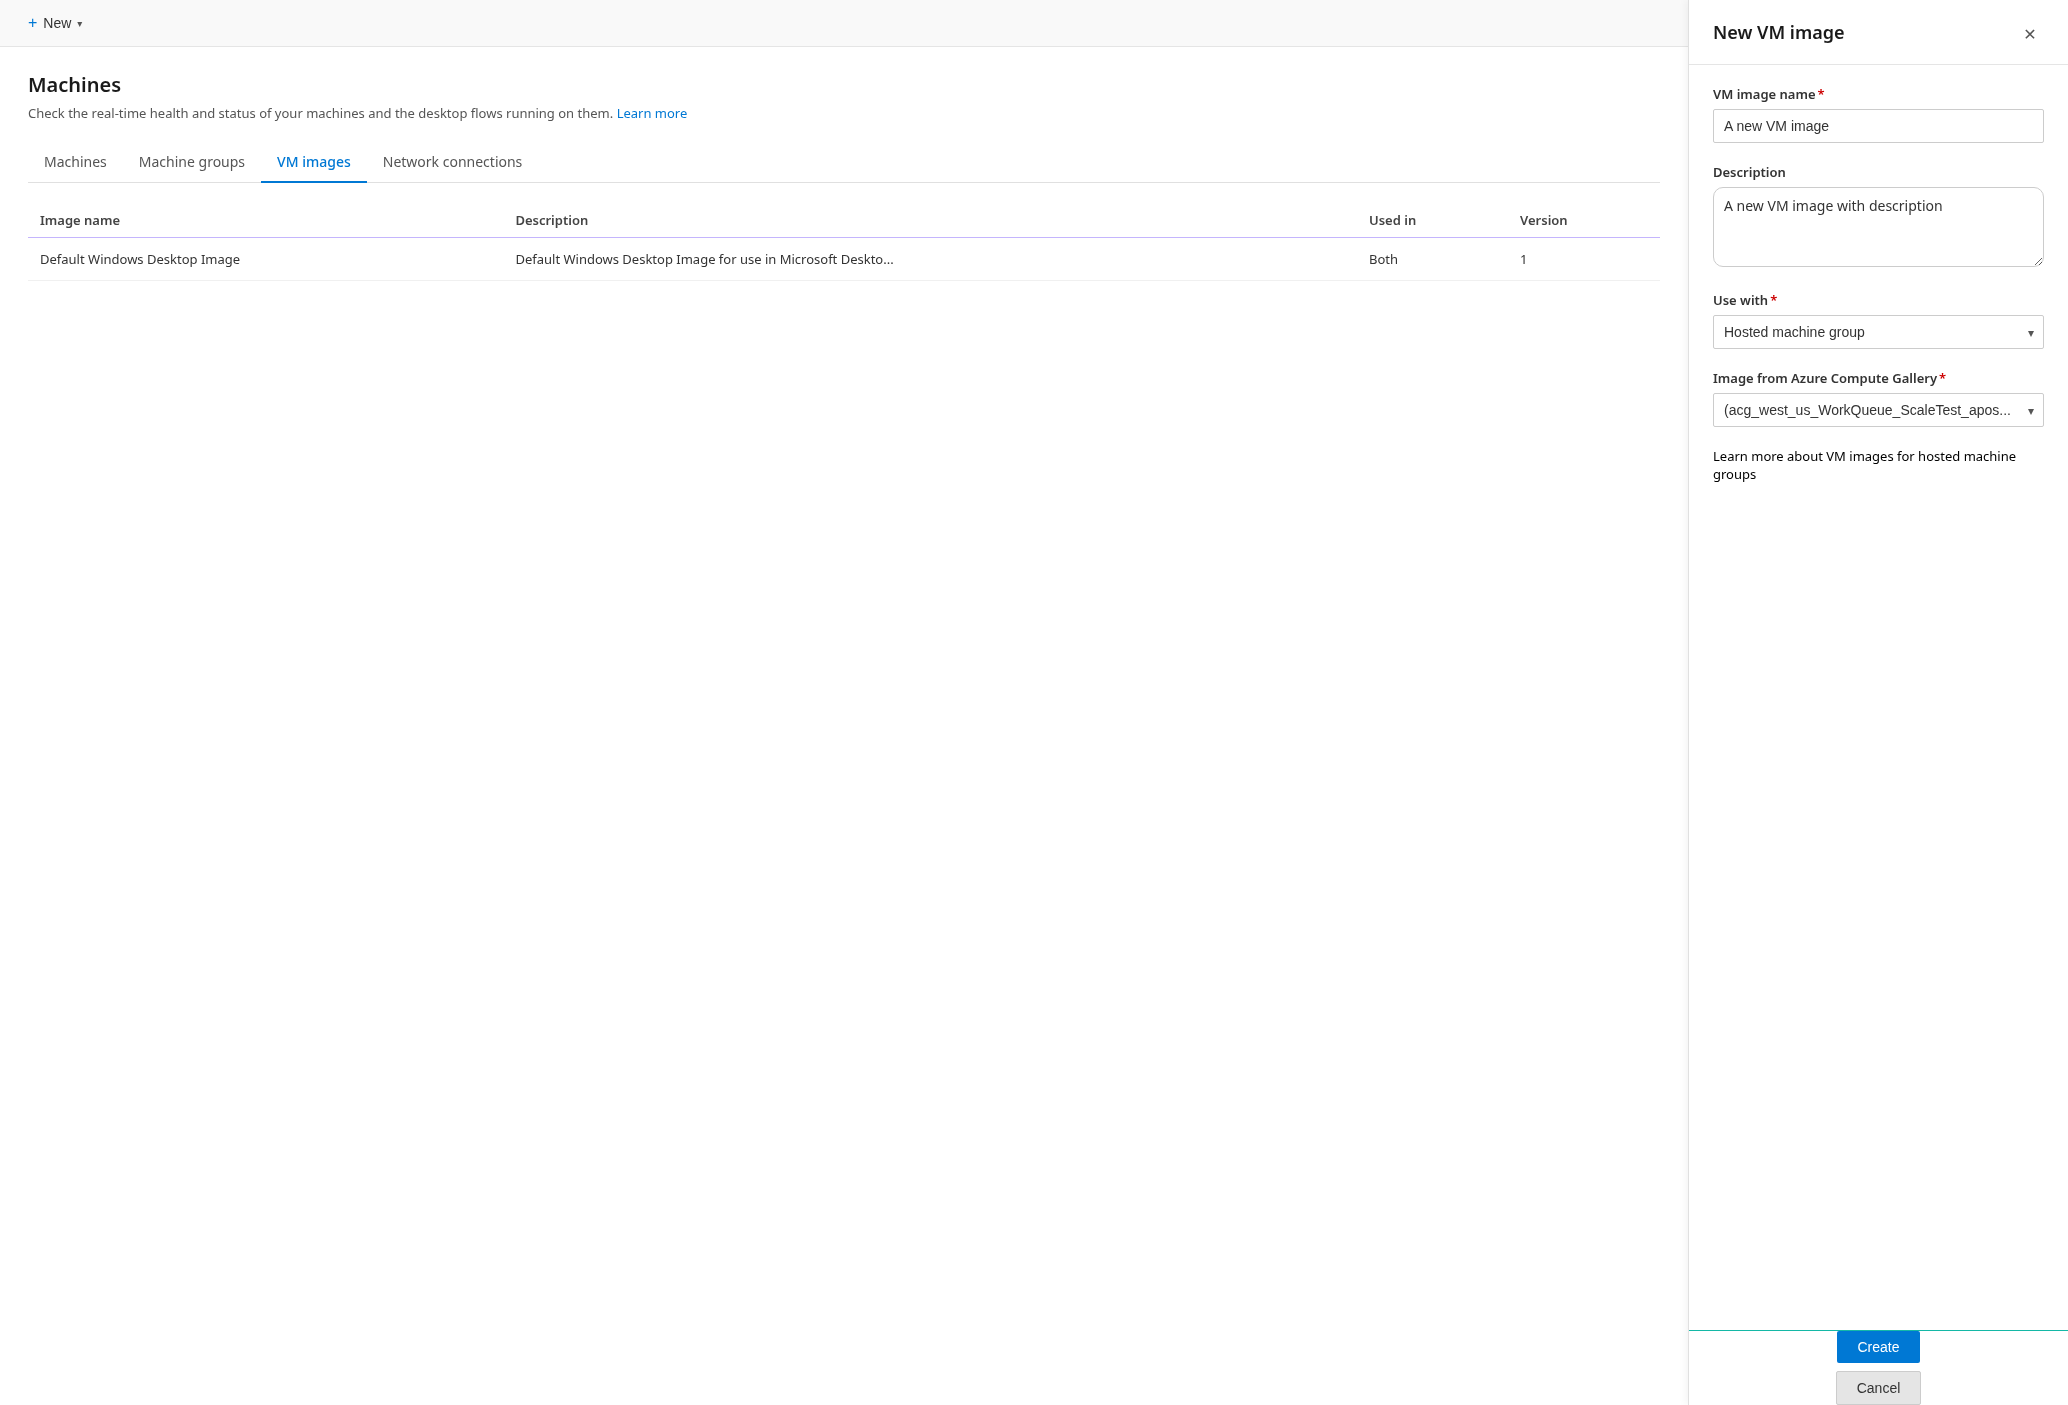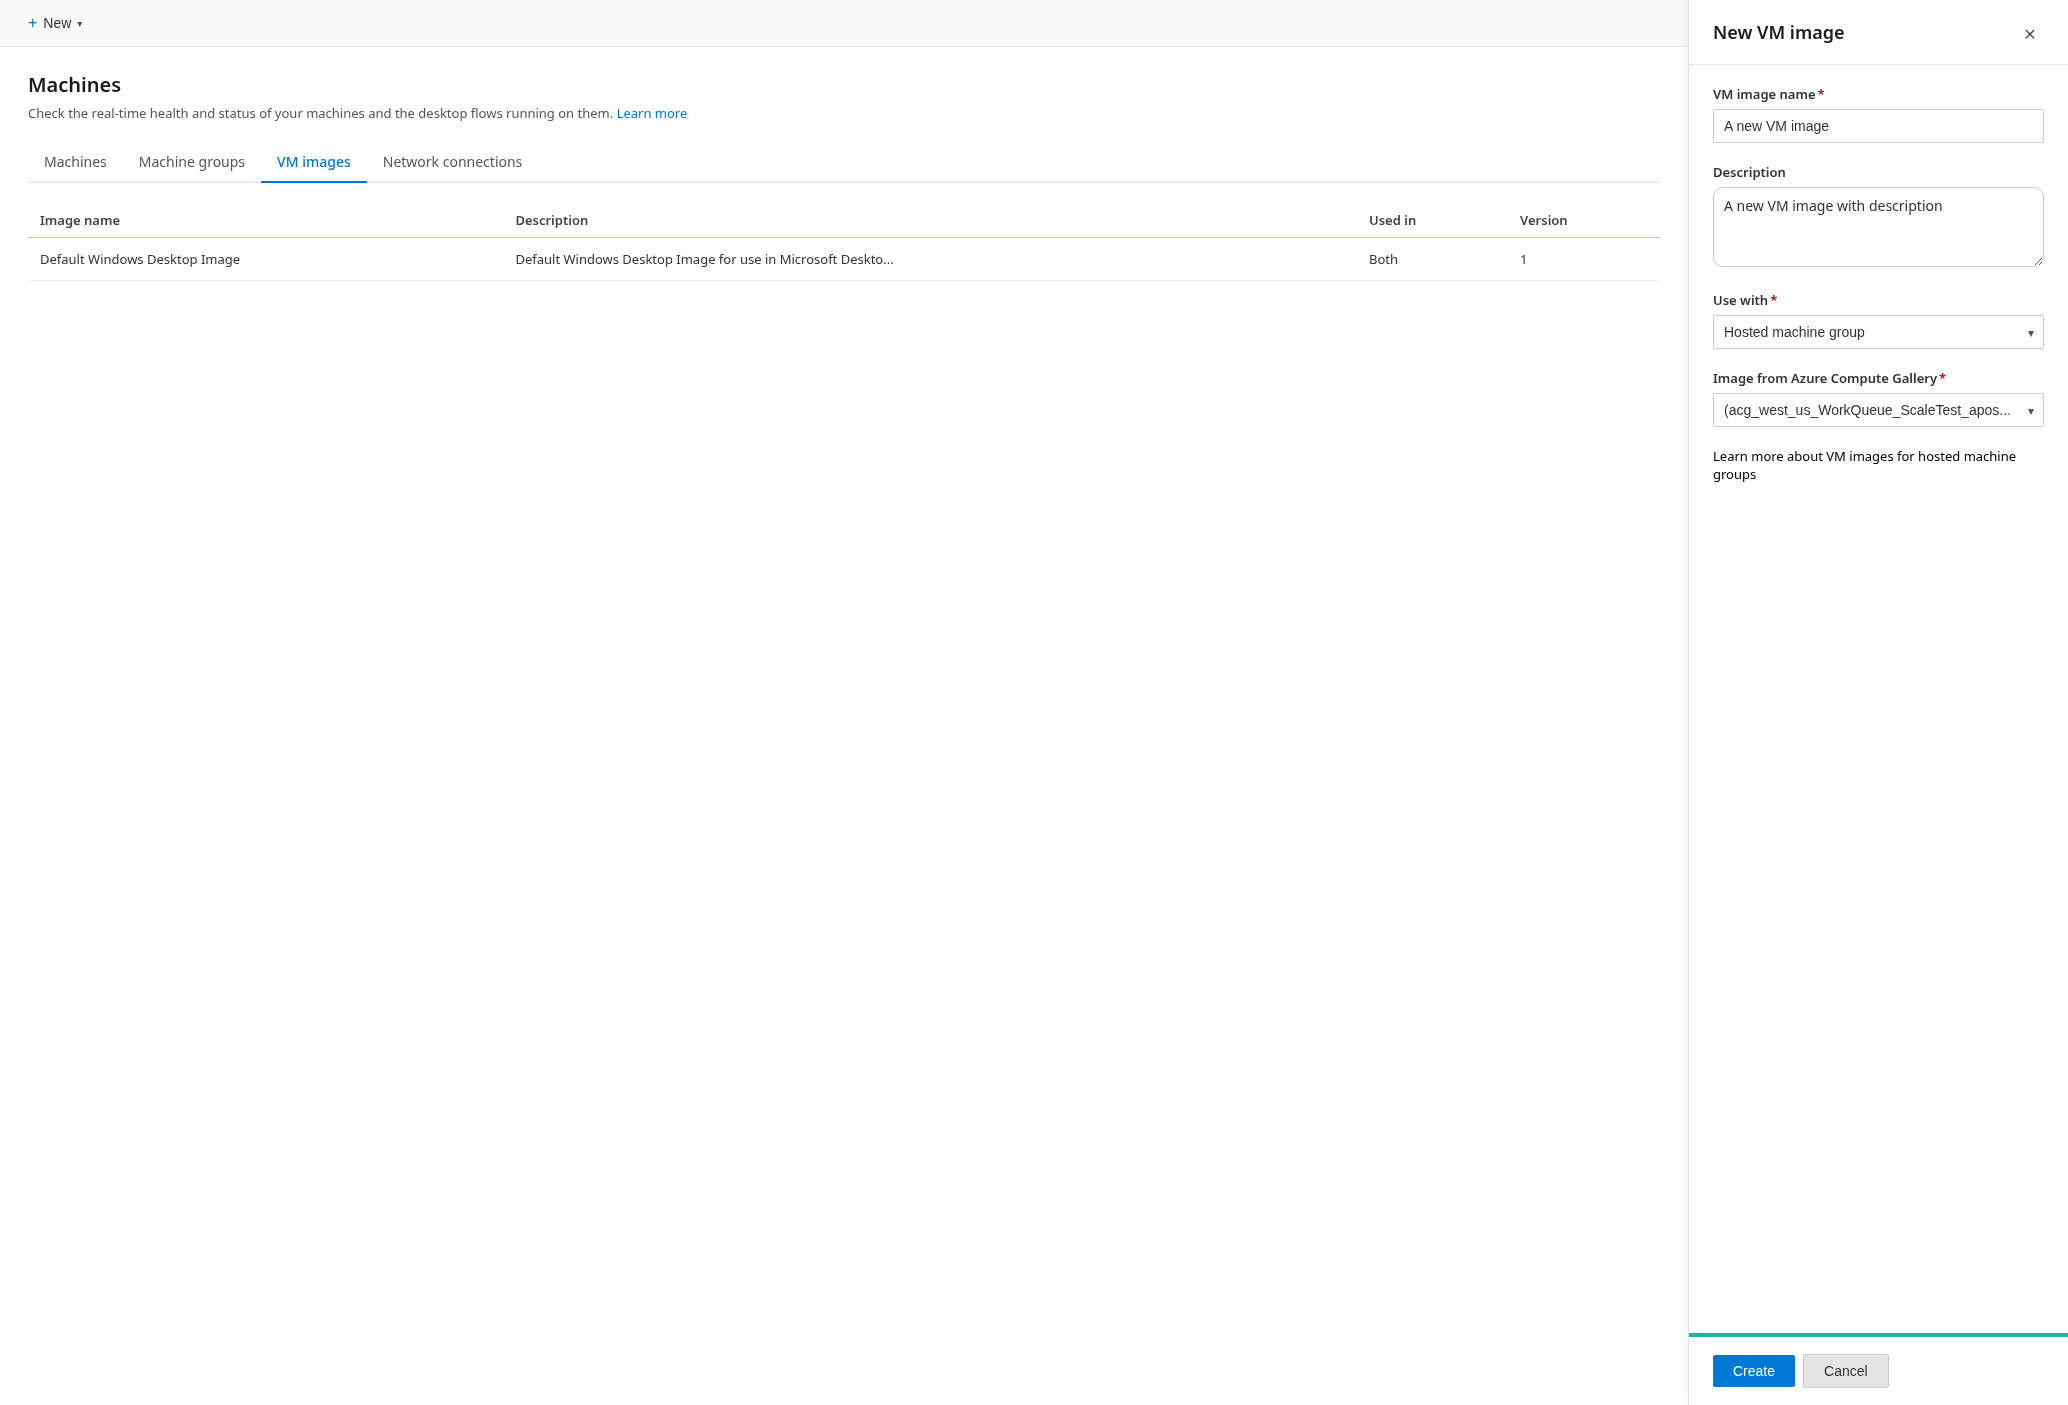--- a/index.html
+++ b/index.html
@@ -242,25 +242,26 @@
     .helper-link {
       color: #000000;
       text-decoration: none;
       font-size: 13px;
       line-height: 1.4;
       display: inline-block;
     }
 
     
     .panel-footer {
-      padding: 17px 24px;
-      border-top: 4px solid #14b8a6;
+      padding: 0 24px;
+      border-top: 1px solid #14b8a6;
       display: flex;
       gap: 8px;
       align-items: center;
+      flex-direction: column;
     }
 
     .btn-primary {
       padding: 8px 20px;
       background: #0078d4;
       color: #fff;
       border: none;
       border-radius: 2px;
       font-size: 14px;
       cursor: pointer;

